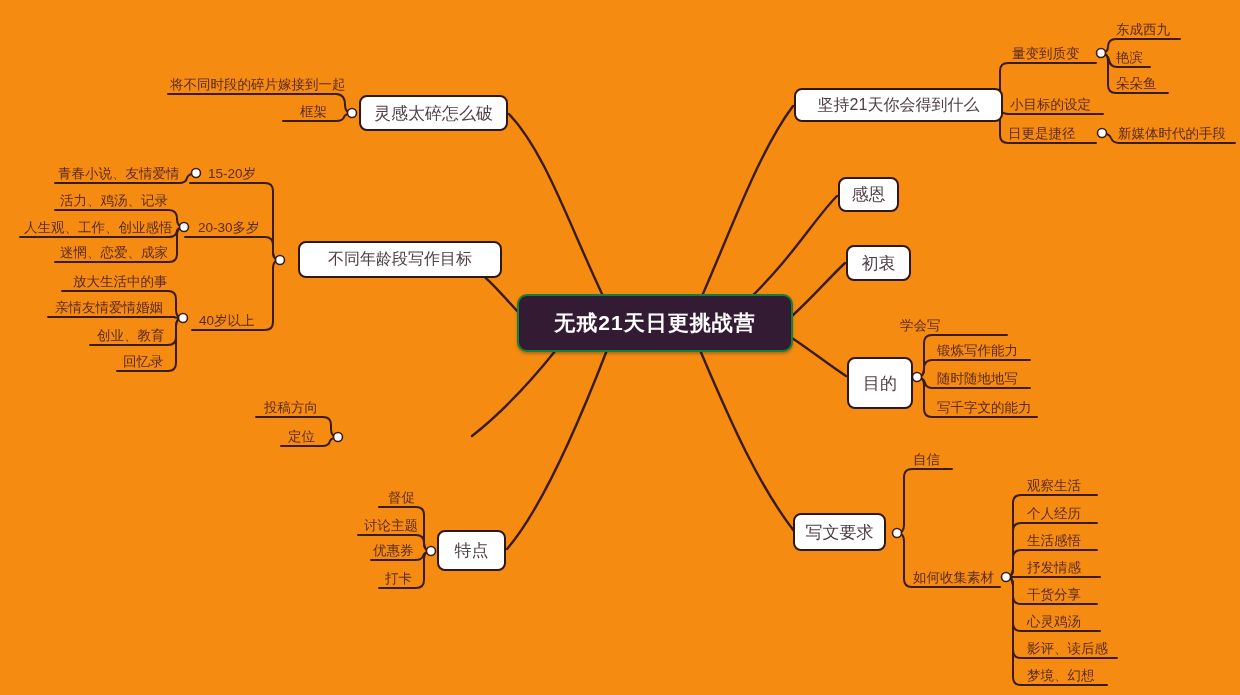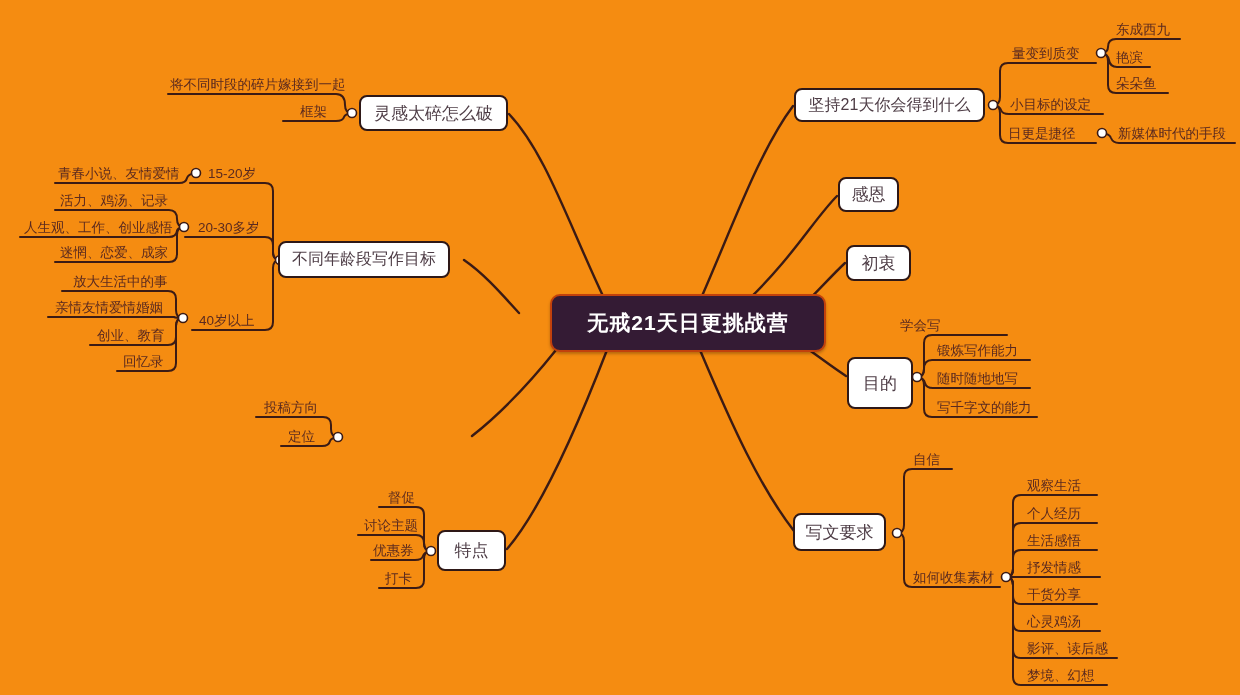--- a/index.html
+++ b/index.html
@@ -13,23 +13,23 @@
   .bk{fill:none;stroke:#3B1B15;stroke-width:2px;stroke-linecap:round;}
   .handle{fill:#FFFFFF;stroke:#3B1B15;stroke-width:1.6px;}
   .box{
     position:absolute;display:flex;align-items:center;justify-content:center;
     background:#FFFFFF;border:2.5px solid #2E1817;border-radius:8px;
     color:#4E3D46;font-size:17px;white-space:nowrap;box-sizing:border-box;
   }
   .box.fs16{font-size:16px;}
   .center-box{
     position:absolute;display:flex;align-items:center;justify-content:center;
-    background:#341B34;border:2px solid #c2410c;border-radius:10px;
+    background:#341B34;border:2px solid #15803d;border-radius:10px;
     color:#FFFFFF;font-size:21px;font-weight:bold;letter-spacing:1px;
-    white-space:nowrap;box-sizing:border-box;box-shadow:0 2px 3px rgba(0,0,0,.25);margin-left:33px;
+    white-space:nowrap;box-sizing:border-box;box-shadow:0 2px 3px rgba(0,0,0,.25);
   }
   .lbl{
     position:absolute;color:#5B2A1F;font-size:13.5px;line-height:15px;
     white-space:nowrap;
   }
 </style>
 </head>
 <body>
 
 <div class="canvas">
@@ -103,27 +103,27 @@
     <circle class="handle" cx="280" cy="260" r="4.5"></circle>
     <circle class="handle" cx="196" cy="173" r="4.5"></circle>
     <circle class="handle" cx="184" cy="227" r="4.5"></circle>
     <circle class="handle" cx="183" cy="318" r="4.5"></circle>
     <circle class="handle" cx="338" cy="437" r="4.5"></circle>
     <circle class="handle" cx="431" cy="551" r="4.5"></circle>
   </svg>
 
   <div class="center-box" style="left:517px;top:294px;width:276px;height:58px">无戒21天日更挑战营</div>
 
-  <div class="box fs16" style="left:794px;top:88px;width:191px;height:34px">坚持21天你会得到什么</div>
+  <div class="box fs16" style="left:794px;top:88px;width:209px;height:34px">坚持21天你会得到什么</div>
   <div class="box" style="left:838px;top:177px;width:61px;height:35px">感恩</div>
   <div class="box" style="left:846px;top:245px;width:65px;height:36px">初衷</div>
   <div class="box" style="left:847px;top:357px;width:66px;height:52px">目的</div>
   <div class="box" style="left:793px;top:513px;width:93px;height:38px">写文要求</div>
   <div class="box" style="left:359px;top:95px;width:149px;height:36px">灵感太碎怎么破</div>
-  <div class="box fs16" style="left:278px;top:241px;width:172px;height:37px">不同年龄段写作目标</div>
+  <div class="box fs16" style="left:298px;top:241px;width:204px;height:37px">不同年龄段写作目标</div>
   <div class="box" style="left:437px;top:530px;width:69px;height:41px">特点</div>
 
   <div class="lbl" style="left:1012px;top:46px">量变到质变</div>
   <div class="lbl" style="left:1116px;top:22px">东成西九</div>
   <div class="lbl" style="left:1116px;top:50px">艳滨</div>
   <div class="lbl" style="left:1116px;top:76px">朵朵鱼</div>
   <div class="lbl" style="left:1010px;top:97px">小目标的设定</div>
   <div class="lbl" style="left:1008px;top:126px">日更是捷径</div>
   <div class="lbl" style="left:1118px;top:126px">新媒体时代的手段</div>
 

